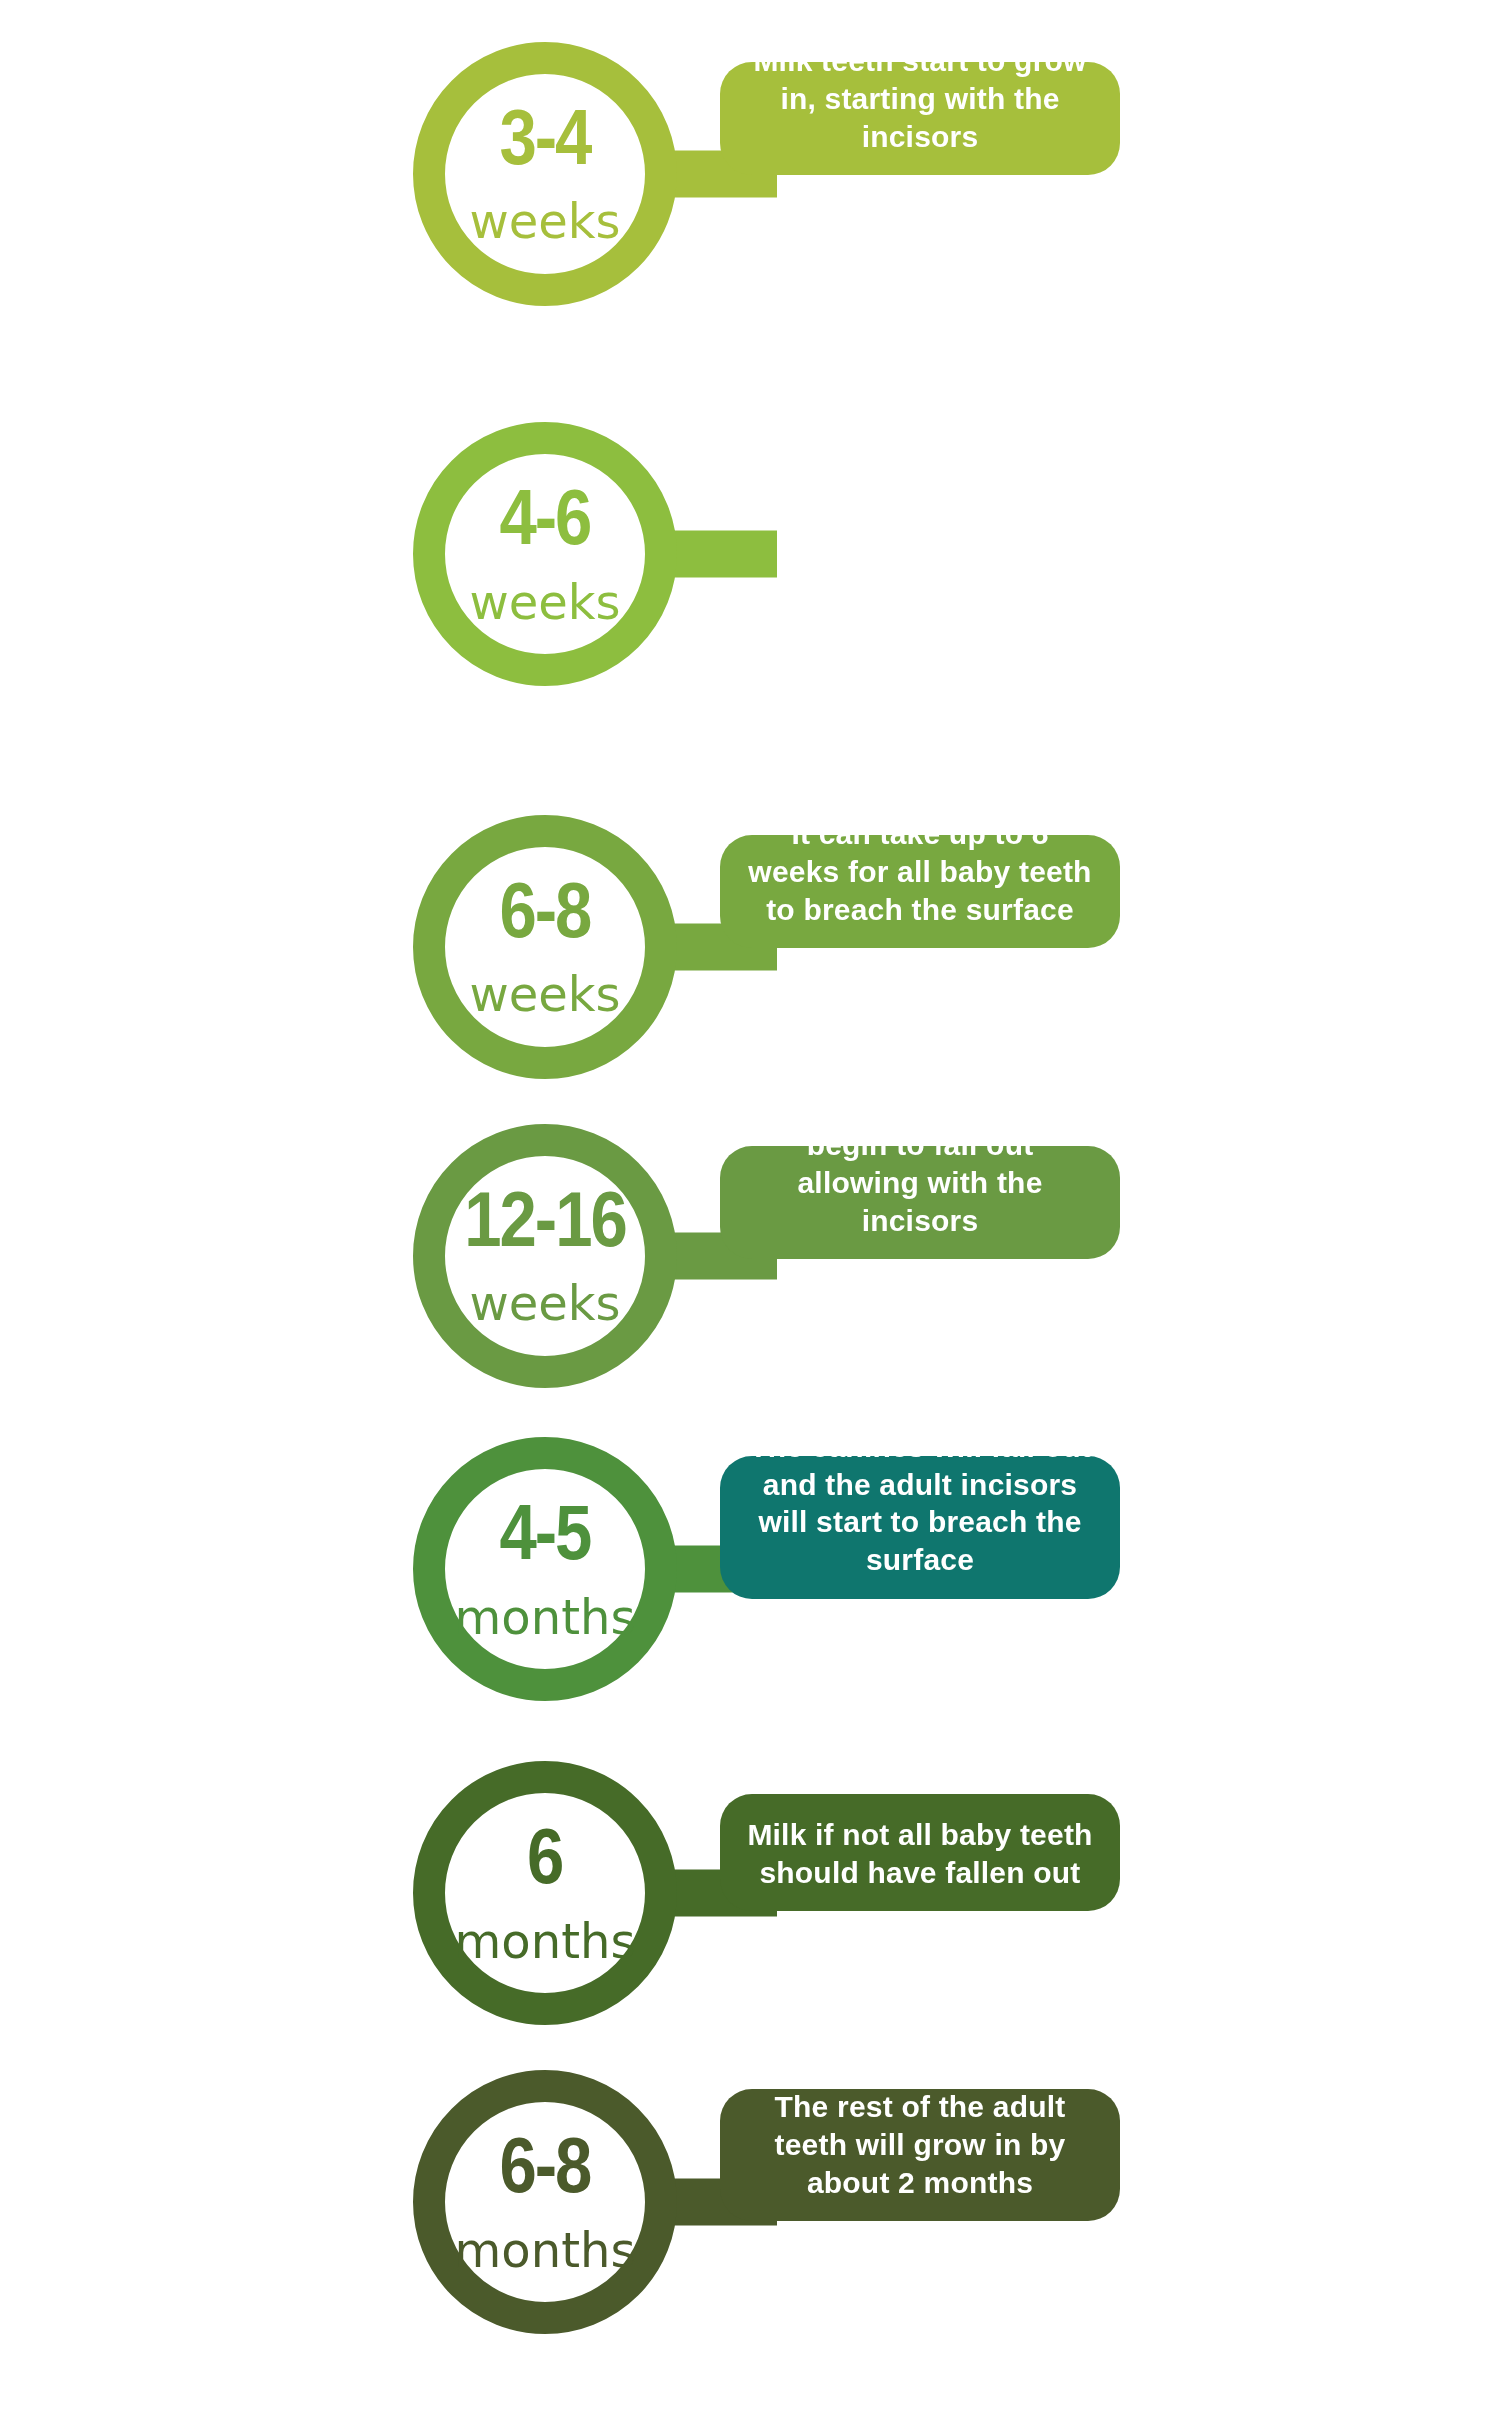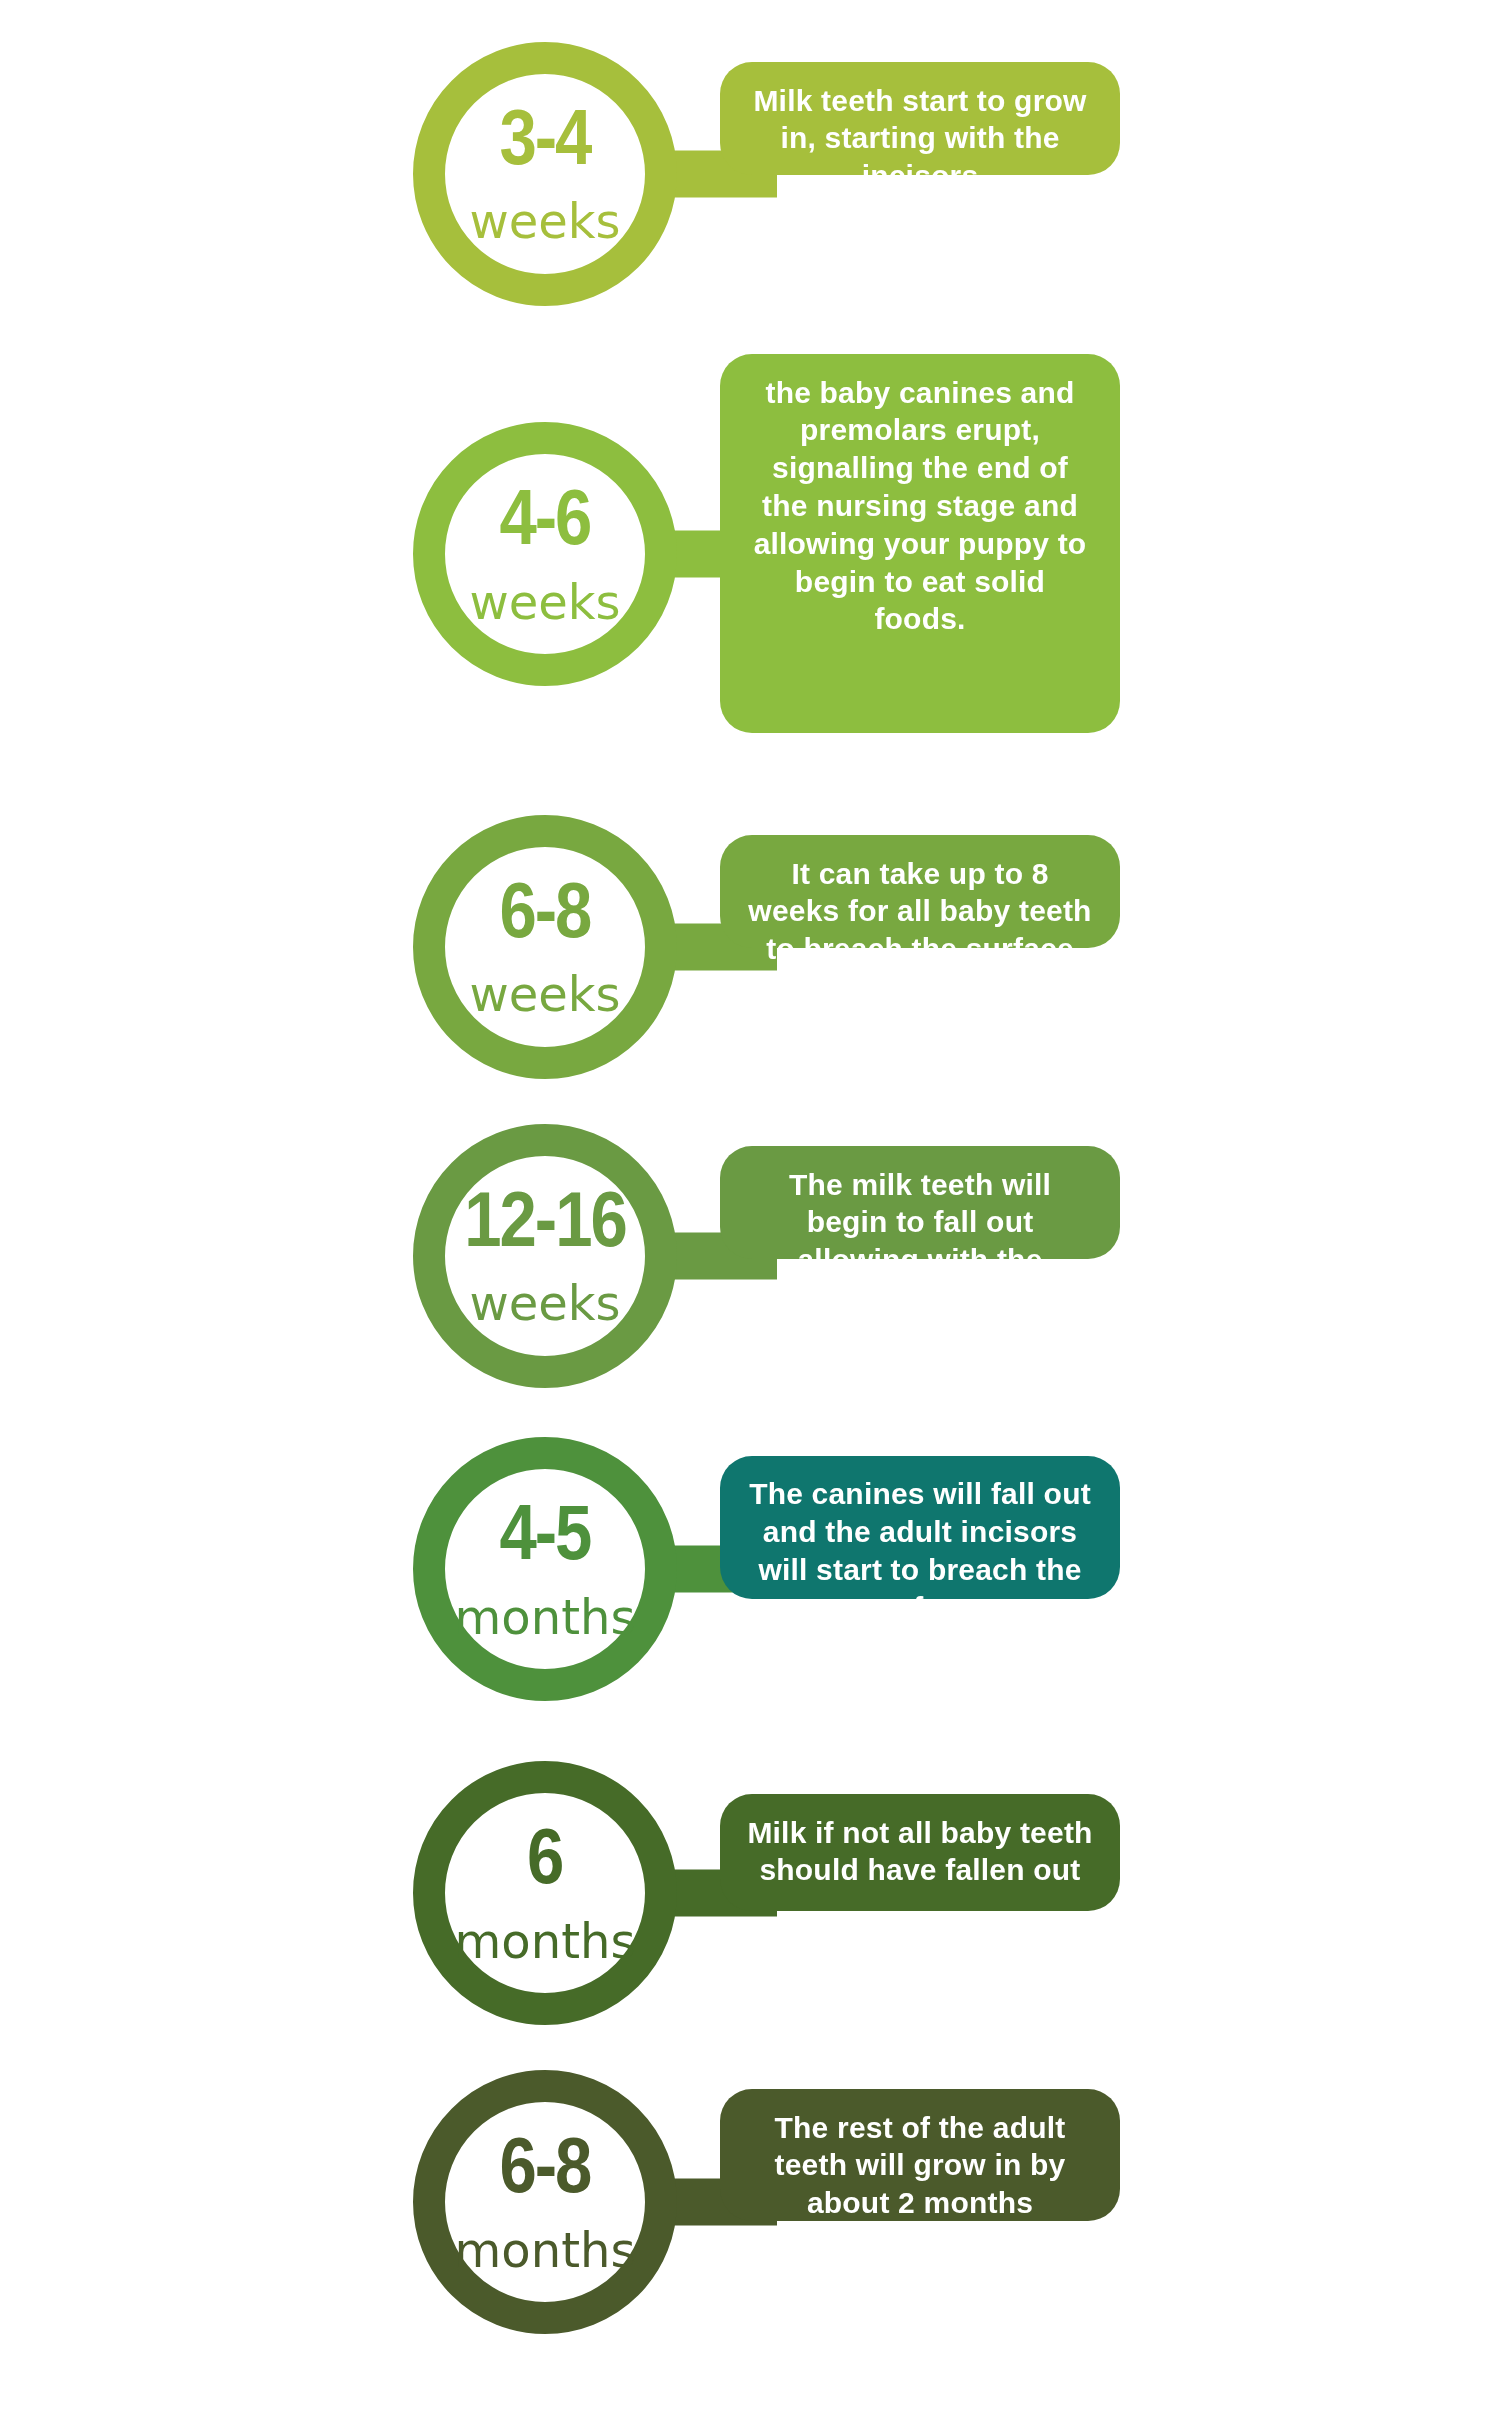--- a/index.html
+++ b/index.html
@@ -88,21 +88,21 @@
 
   
   .card {
     position: absolute;
     left: 720px;
     top: 0;
     width: 400px;
     border-radius: 32px;
     box-sizing: border-box;
     display: flex;
-    align-items: flex-start;
+    align-items: flex-end;
     justify-content: center;
     z-index: 3;
     padding: 19.6px 26px;
   }
   .card-text {
     color: #ffffff;
     font-family: "Liberation Sans Narrow", "Liberation Sans", sans-serif;
     font-weight: 700;
     font-size: 30px;
     line-height: 1.26;
@@ -129,23 +129,20 @@
     </div>
     <div class="stage-row" style="top: 354px; height: 400px;">
       <div class="connector" style="background: rgb(141, 190, 63);"></div>
       <div class="ring-wrap">
         <div class="ring" style="border-color: rgb(141, 190, 63);"></div>
         <div class="ring-text">
           <div class="ring-number" style="color: rgb(141, 190, 63);">4-6</div>
           <div class="ring-unit" style="color: rgb(141, 190, 63);">weeks</div>
         </div>
       </div>
-      <div class="card" style="background: rgb(141, 190, 63); top: 0px; height: 379px;">
-        <div class="card-text">the baby canines and premolars erupt, signalling the end of the nursing stage and allowing your puppy to begin to eat solid foods.</div>
-      </div>
     </div>
     <div class="stage-row" style="top: 822px; height: 249px;">
       <div class="connector" style="background: rgb(120, 168, 64);"></div>
       <div class="ring-wrap">
         <div class="ring" style="border-color: rgb(120, 168, 64);"></div>
         <div class="ring-text">
           <div class="ring-number" style="color: rgb(120, 168, 64);">6-8</div>
           <div class="ring-unit" style="color: rgb(120, 168, 64);">weeks</div>
         </div>
       </div>

